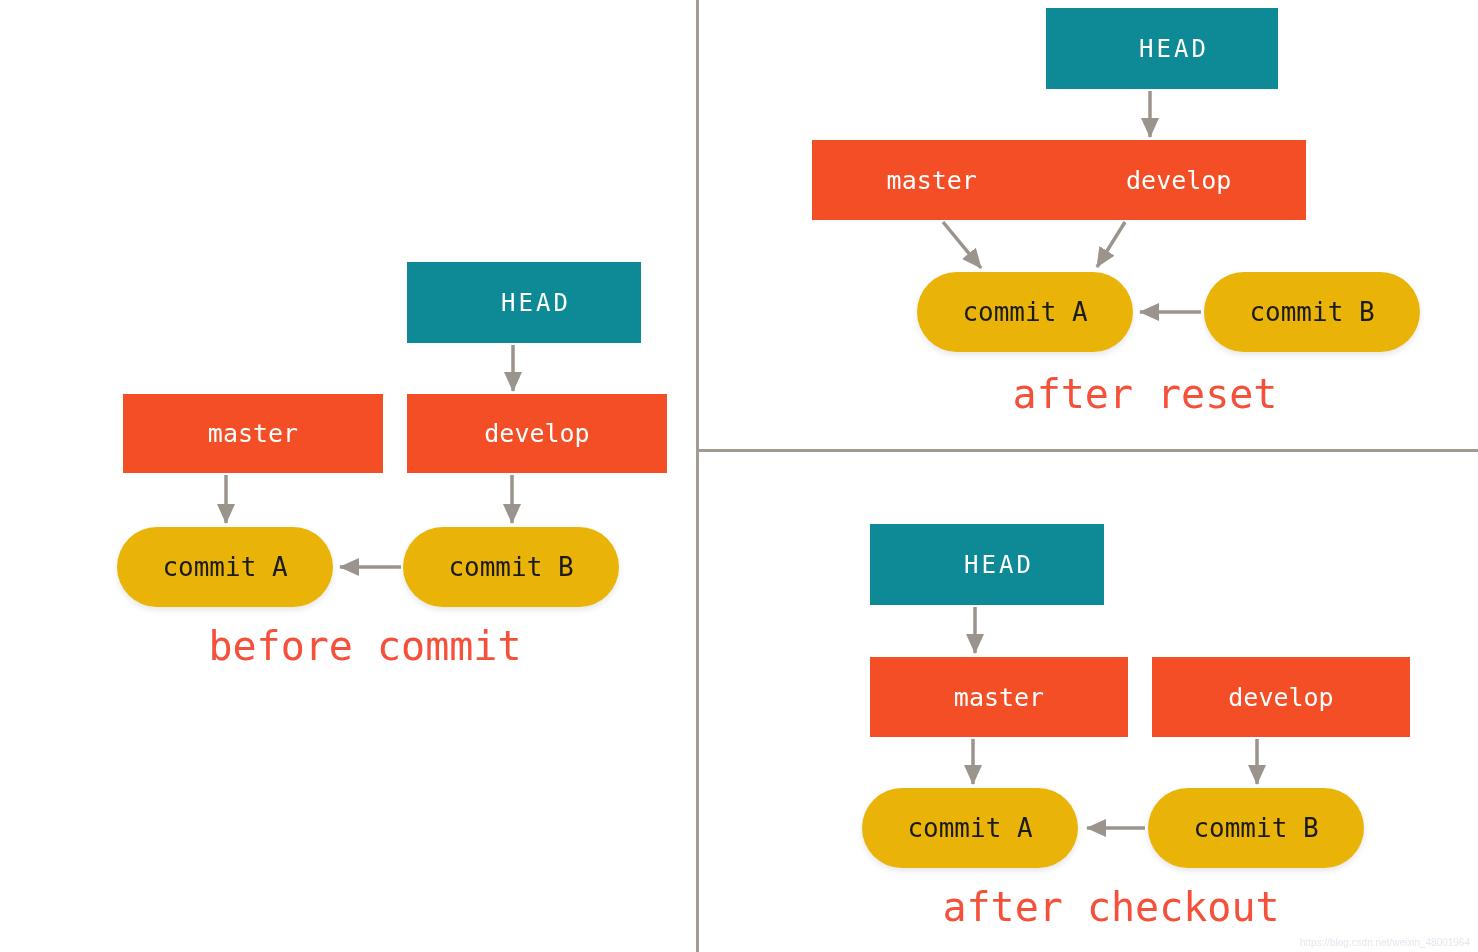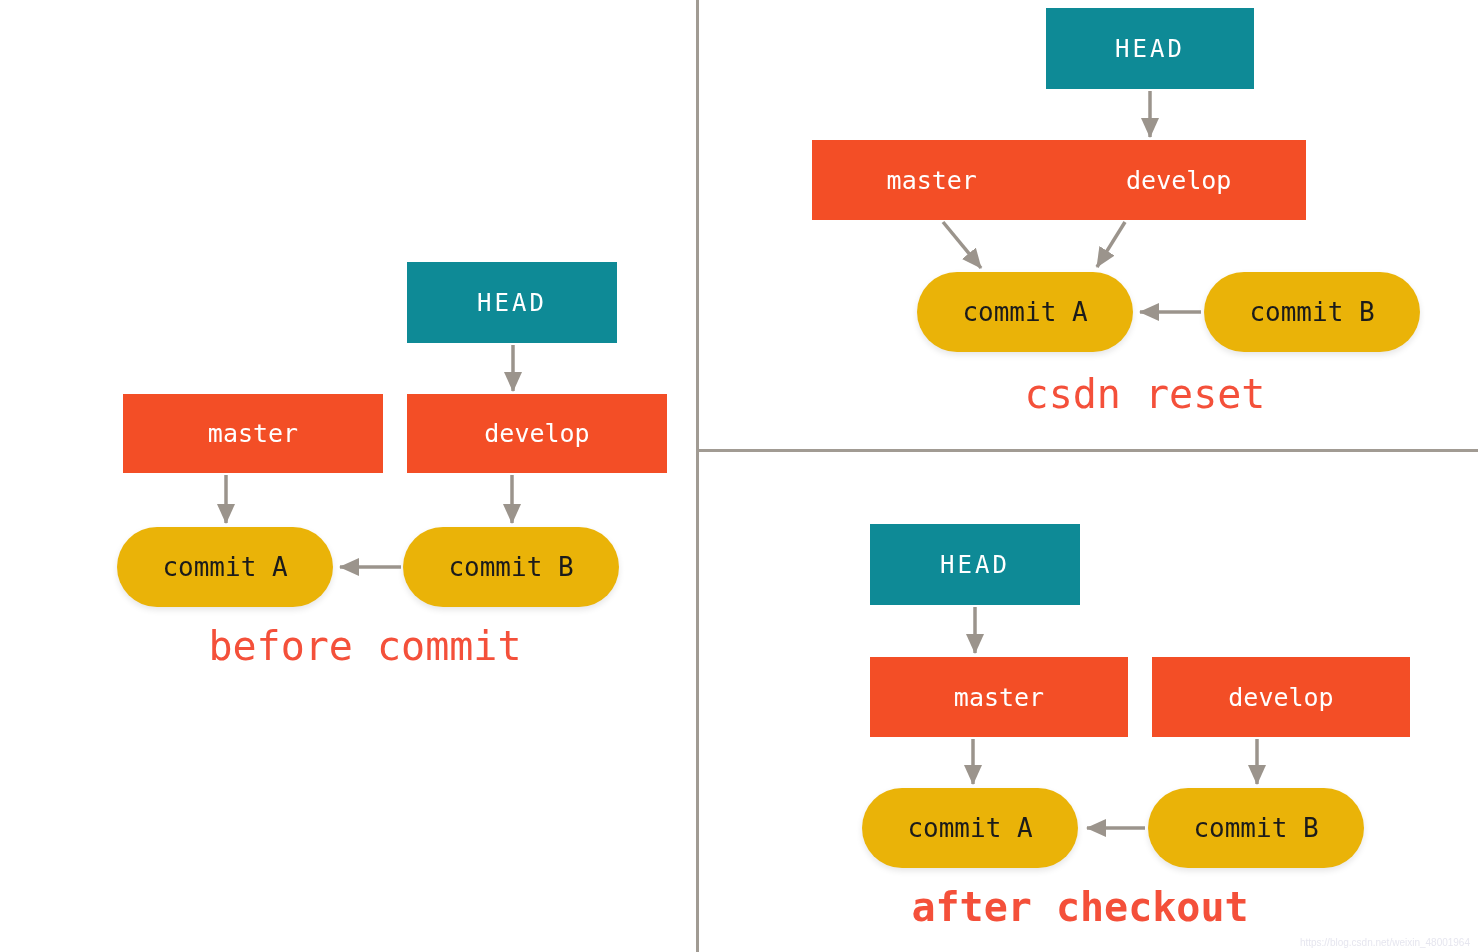--- a/index.html
+++ b/index.html
@@ -16,21 +16,21 @@
   .divider-h { left: 698px; top: 449px; width: 780px; height: 2.5px; }
 
   .box {
     position: absolute;
     display: flex;
     align-items: center;
     justify-content: center;
     color: #ffffff;
     z-index: 1;
   }
-  .teal { background: #0e8a96; }
+  .teal { background: #0e8a96; padding-left: 24px; }
   .red  { background: #f34e26; }
   .box-label { font-size: 25px; }
   .head-label { font-size: 24px; letter-spacing: 3px; }
   .combined { justify-content: space-around; }
 
   .pill {
     position: absolute;
     display: flex;
     align-items: center;
     justify-content: center;
@@ -103,40 +103,40 @@
     <div class="box red combined" style="left:812px; top:140px; width:494px; height:80px;">
       <span class="box-label">master</span>
       <span class="box-label">develop</span>
     </div>
     <div class="pill" style="left:917px; top:272px; width:216px; height:80px;">
       <span>commit A</span>
     </div>
     <div class="pill" style="left:1204px; top:272px; width:216px; height:80px;">
       <span>commit B</span>
     </div>
-    <div class="caption" style="left:945px; top:371px; width:400px;">csdn reset</div>
+    <div class="caption" style="left:945px; top:371px; width:400px;">after reset</div>
   </div>
 
   <div>
     <div class="box teal" style="left:870px; top:524px; width:210px; height:81px;">
       <span class="head-label">HEAD</span>
     </div>
     <div class="box red" style="left:870px; top:657px; width:258px; height:80px;">
       <span class="box-label">master</span>
     </div>
     <div class="box red" style="left:1152px; top:657px; width:258px; height:80px;">
       <span class="box-label">develop</span>
     </div>
     <div class="pill" style="left:862px; top:788px; width:216px; height:80px;">
       <span>commit A</span>
     </div>
     <div class="pill" style="left:1148px; top:788px; width:216px; height:80px;">
       <span>commit B</span>
     </div>
-    <div class="caption" style="left:880px; top:884px; width:400px;font-weight:bold;">after checkout</div>
+    <div class="caption" style="left:911px; top:884px; width:400px;">after checkout</div>
   </div>
 
   <svg class="arrows" viewBox="0 0 1478 952">
     <defs>
       <marker id="ah" markerUnits="userSpaceOnUse" markerWidth="22" markerHeight="20" refX="19" refY="9" orient="auto">
         <path d="M0,0 L20,9 L0,18 Z" fill="#9b948c"></path>
       </marker>
     </defs>
     <g stroke="#9b948c" stroke-width="3.5" fill="none">
 

